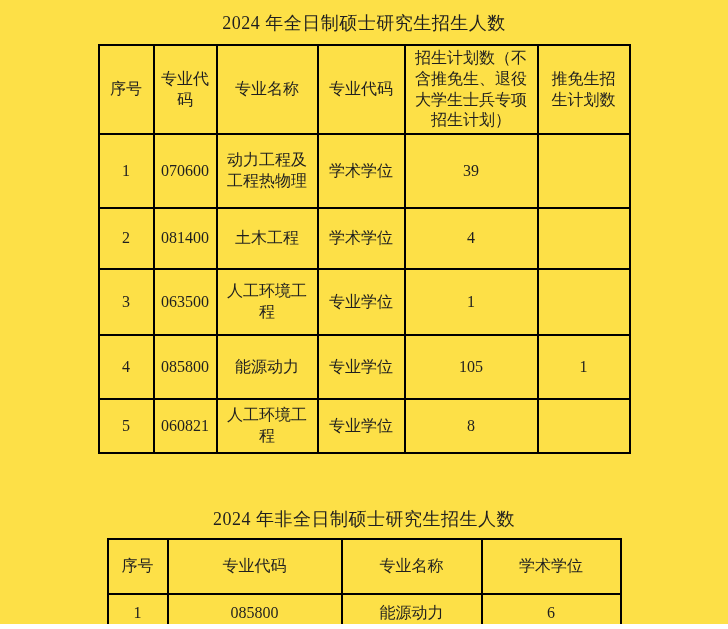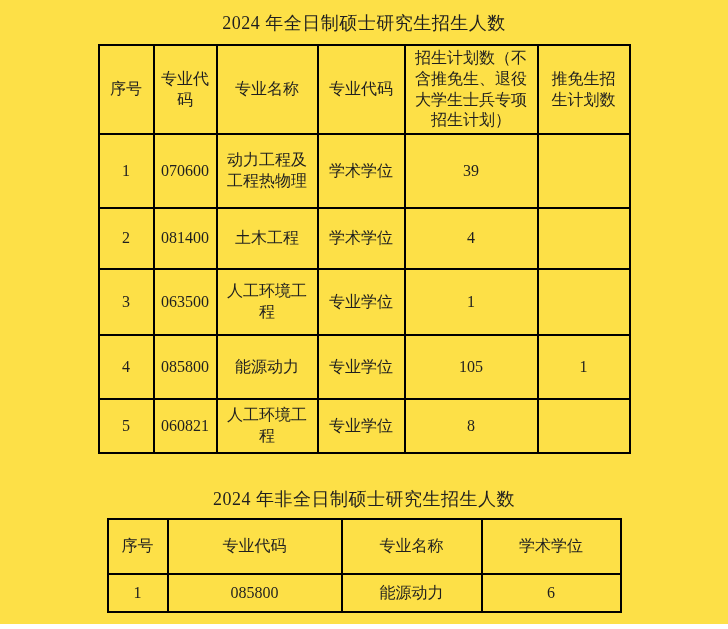--- a/index.html
+++ b/index.html
@@ -13,21 +13,21 @@
     color: #1f1f1f;
   }
   .doc-title {
     text-align: center;
     font-size: 18px;
     line-height: 26px;
     color: #1f1f1f;
     letter-spacing: 0.5px;
   }
   .title-1 { margin-top: 10px; }
-  .title-2 { margin-top: 32px; }
+  .title-2 { margin-top: 52px; }
   table {
     border-collapse: collapse;
     table-layout: fixed;
     margin: 0 auto;
   }
   .tbl-1 { margin-top: 8px; width: 531px; }
   .tbl-2 { margin-top: 6px; width: 513px; }
   th, td {
     border: 2px solid #000000;
     text-align: center;

